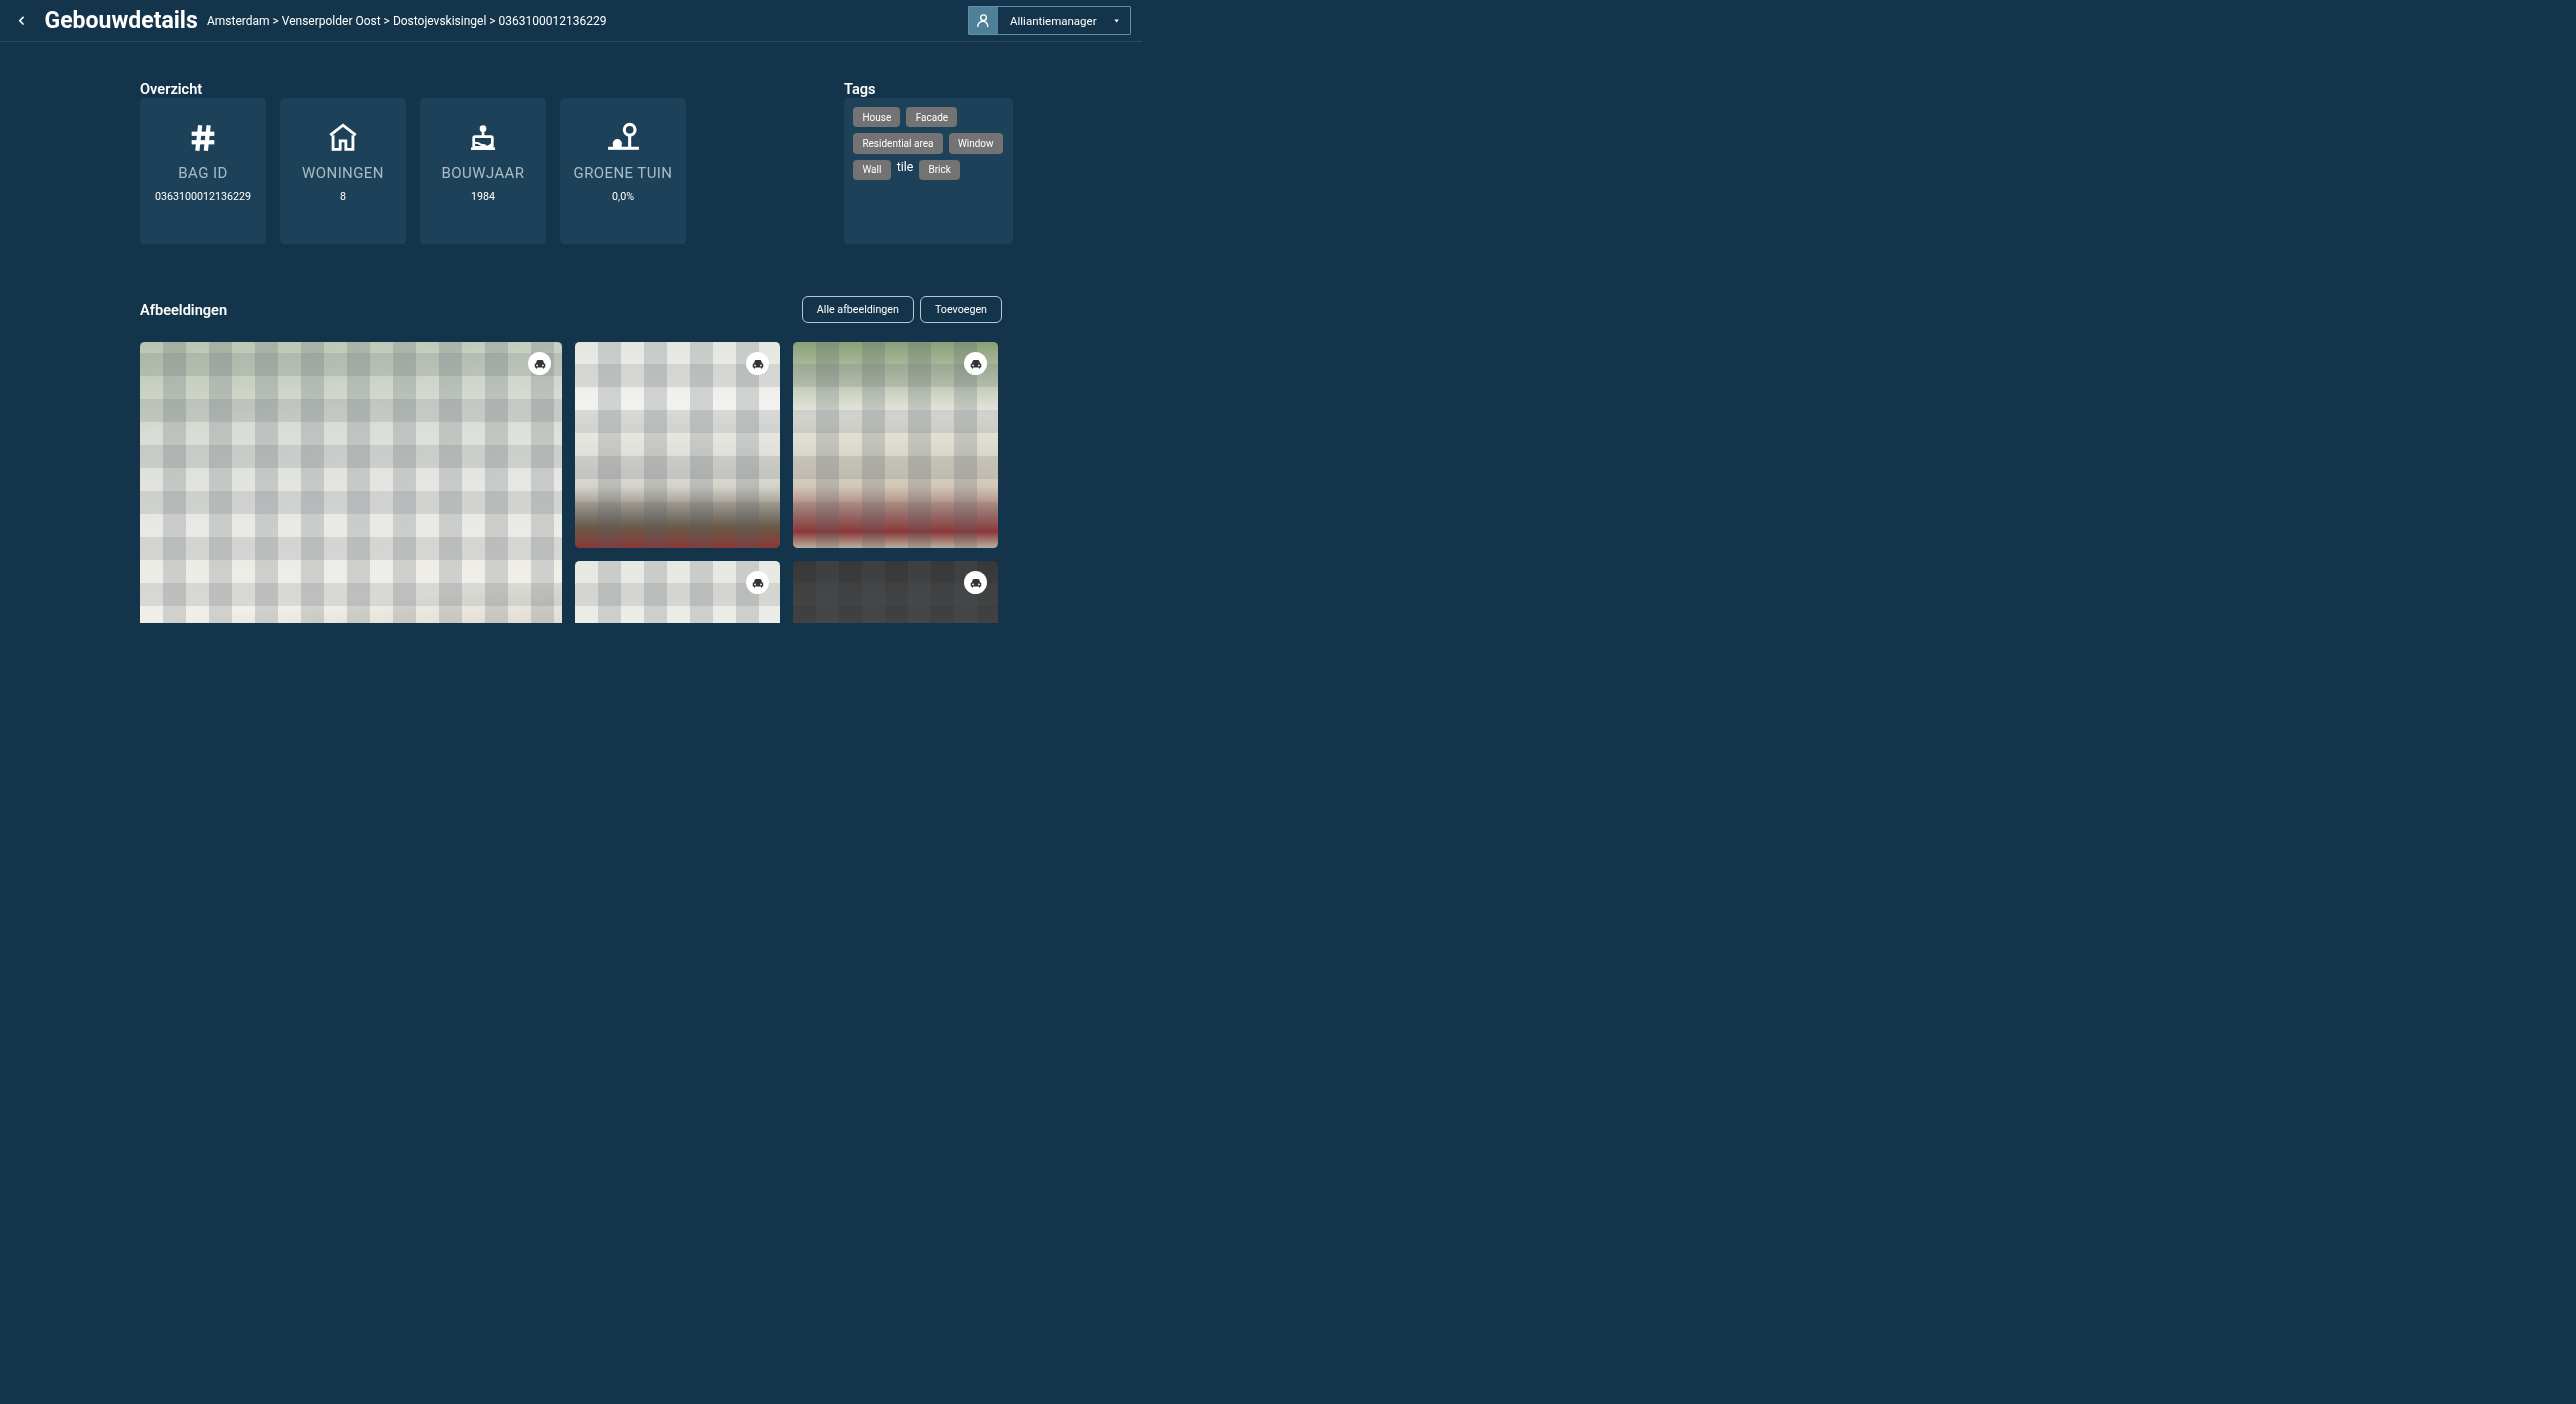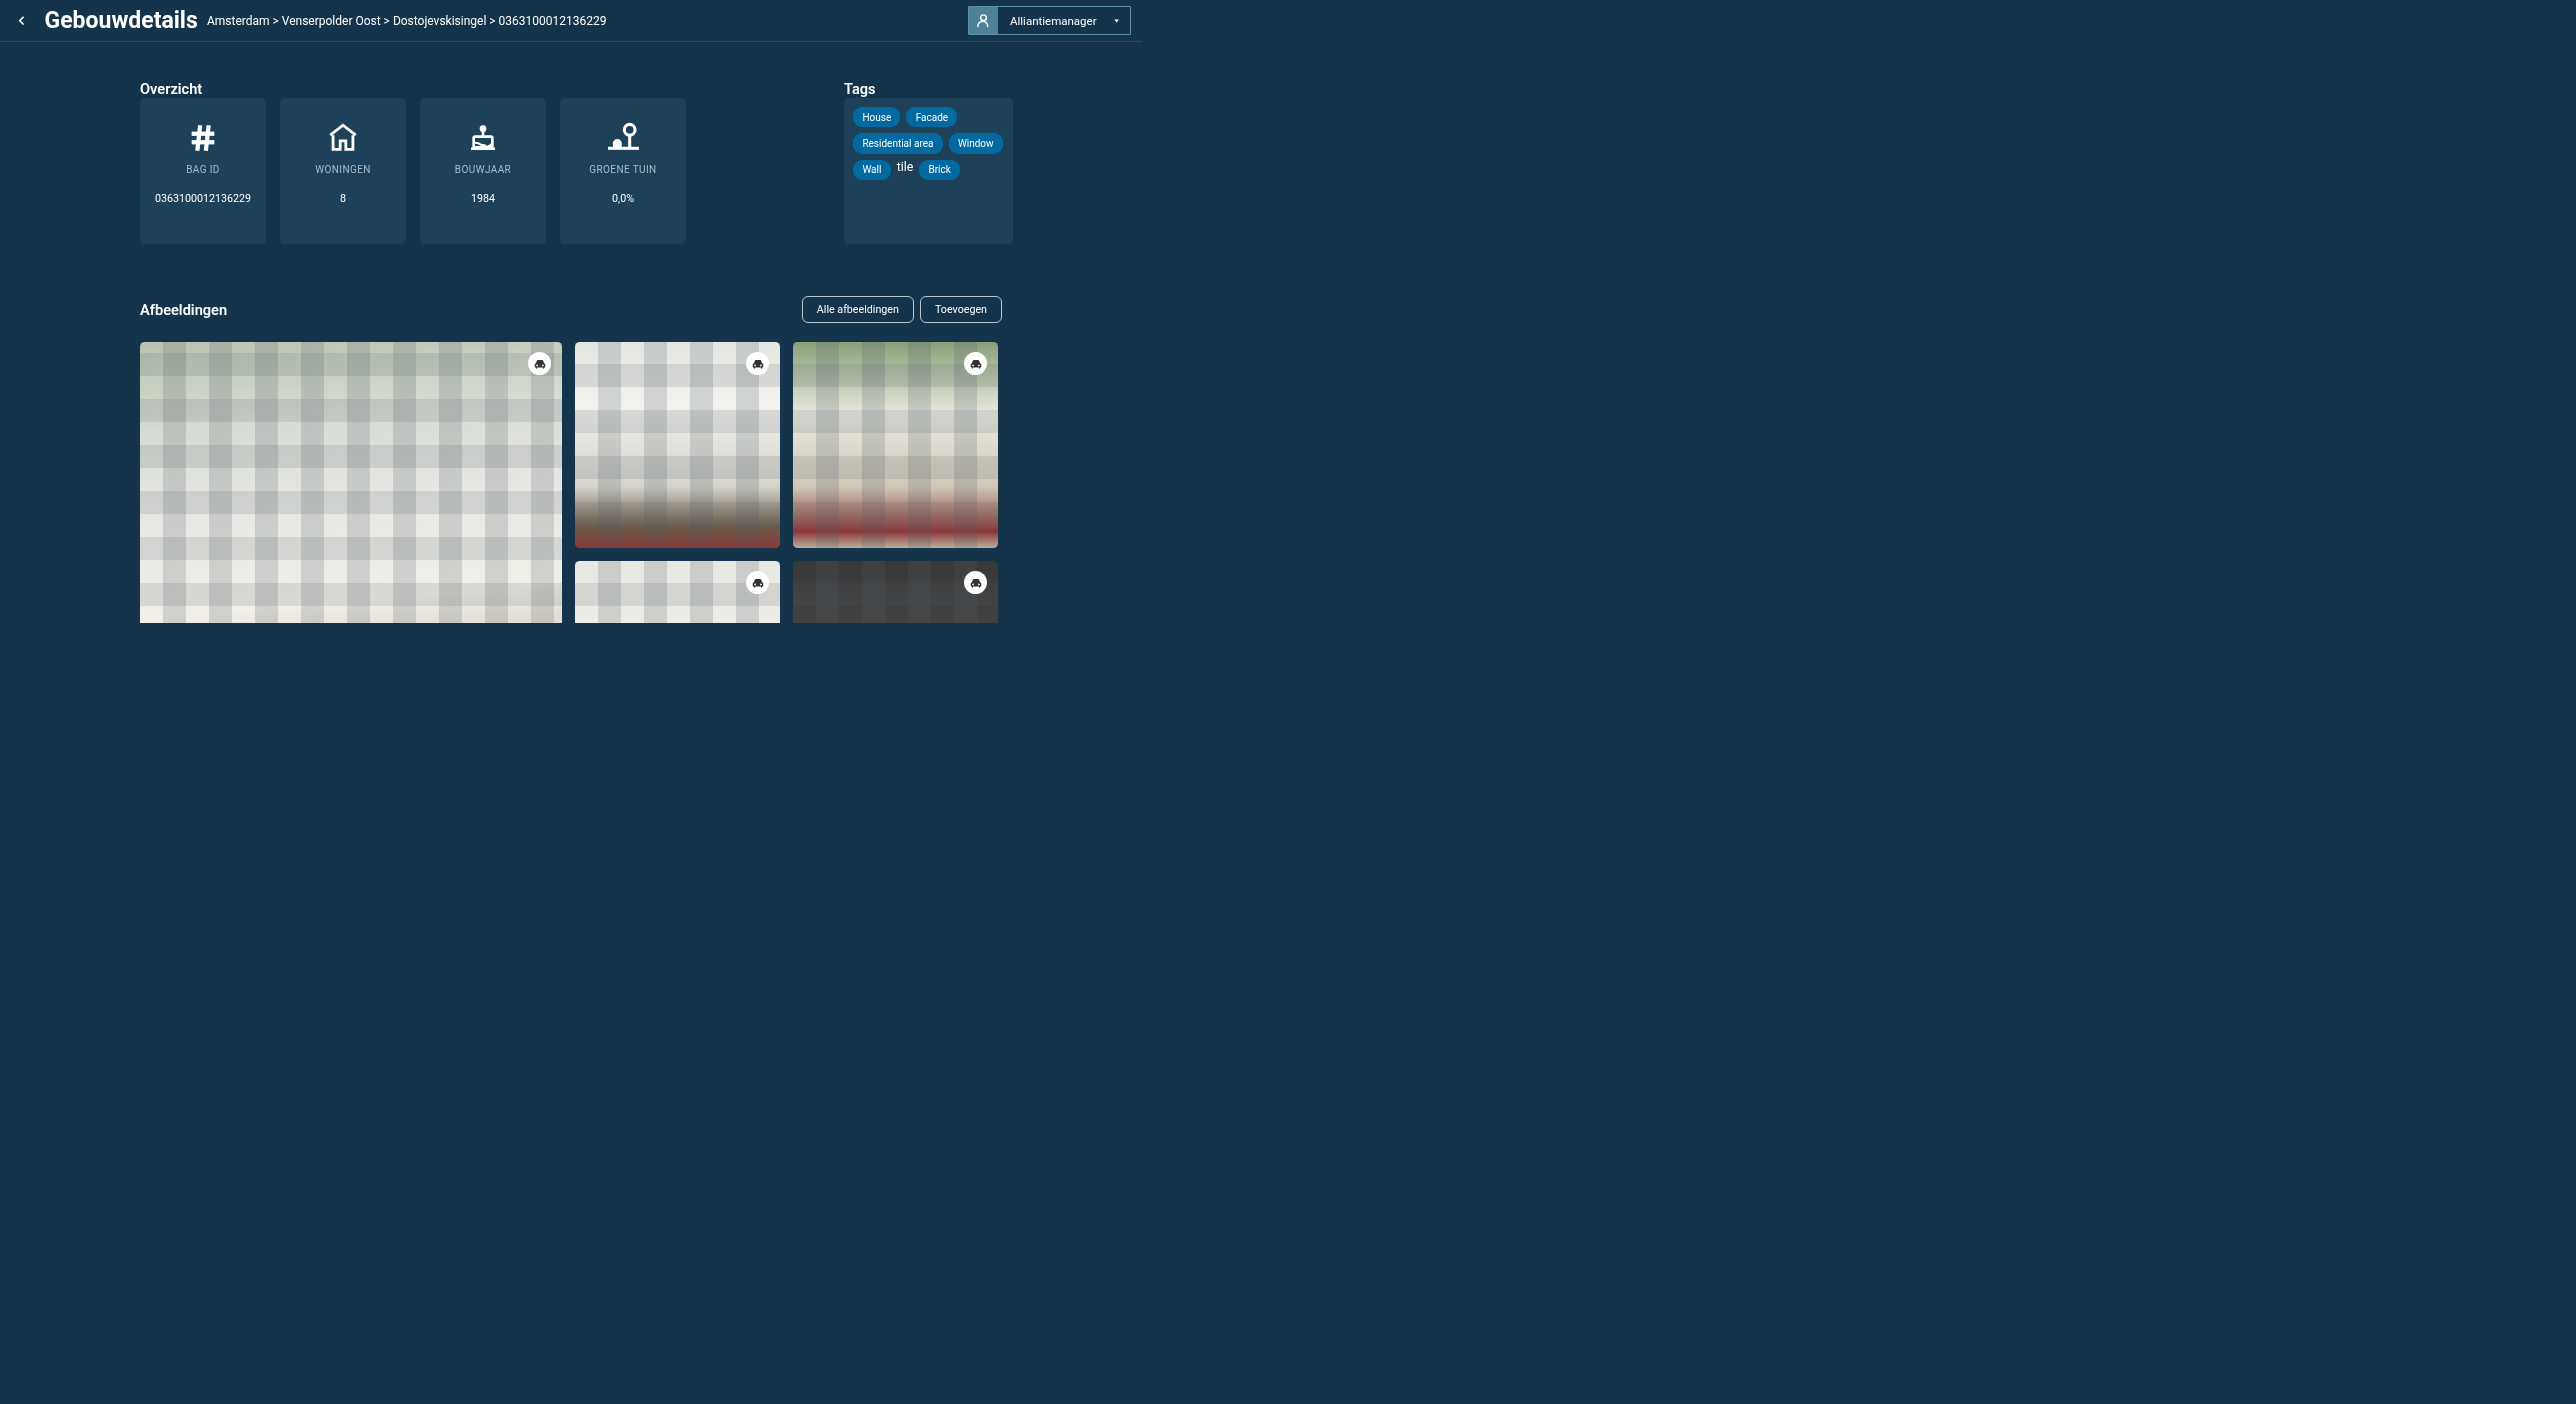--- a/index.html
+++ b/index.html
@@ -102,48 +102,48 @@
     padding-top: 18.4px;
   }
   .stat-icon {
     height: 43px;
     display: flex;
     align-items: center;
     justify-content: center;
     margin-bottom: 4.6px;
   }
   .stat-label {
-    font-size: 10px;
+    font-size: 15px;
     letter-spacing: 0.4px;
     color: #a9bcc6;
-    margin-bottom: 17px;
+    margin-bottom: 8px;
   }
   .stat-value {
     font-size: 10.7px;
     color: #ffffff;
   }
   .stat-value.secondary {
     margin-top: 7.7px;
   }
   .tags-card {
     background: #1d4158;
     border-radius: 4.6px;
     width: 169px;
     height: 146px;
     padding: 9.2px;
     display: flex;
     flex-wrap: wrap;
     gap: 6.1px;
     align-content: flex-start;
   }
   .tag {
-    background: #0369a1;
+    background: #737373;
     color: #ffffff;
     padding: 4.6px 9.2px;
-    border-radius: 9px;
+    border-radius: 4px;
     font-size: 10px;
   }
   .images-section {
     margin-top: 52px;
   }
   .images-header {
     display: flex;
     align-items: center;
     margin-bottom: 18.4px;
   }

